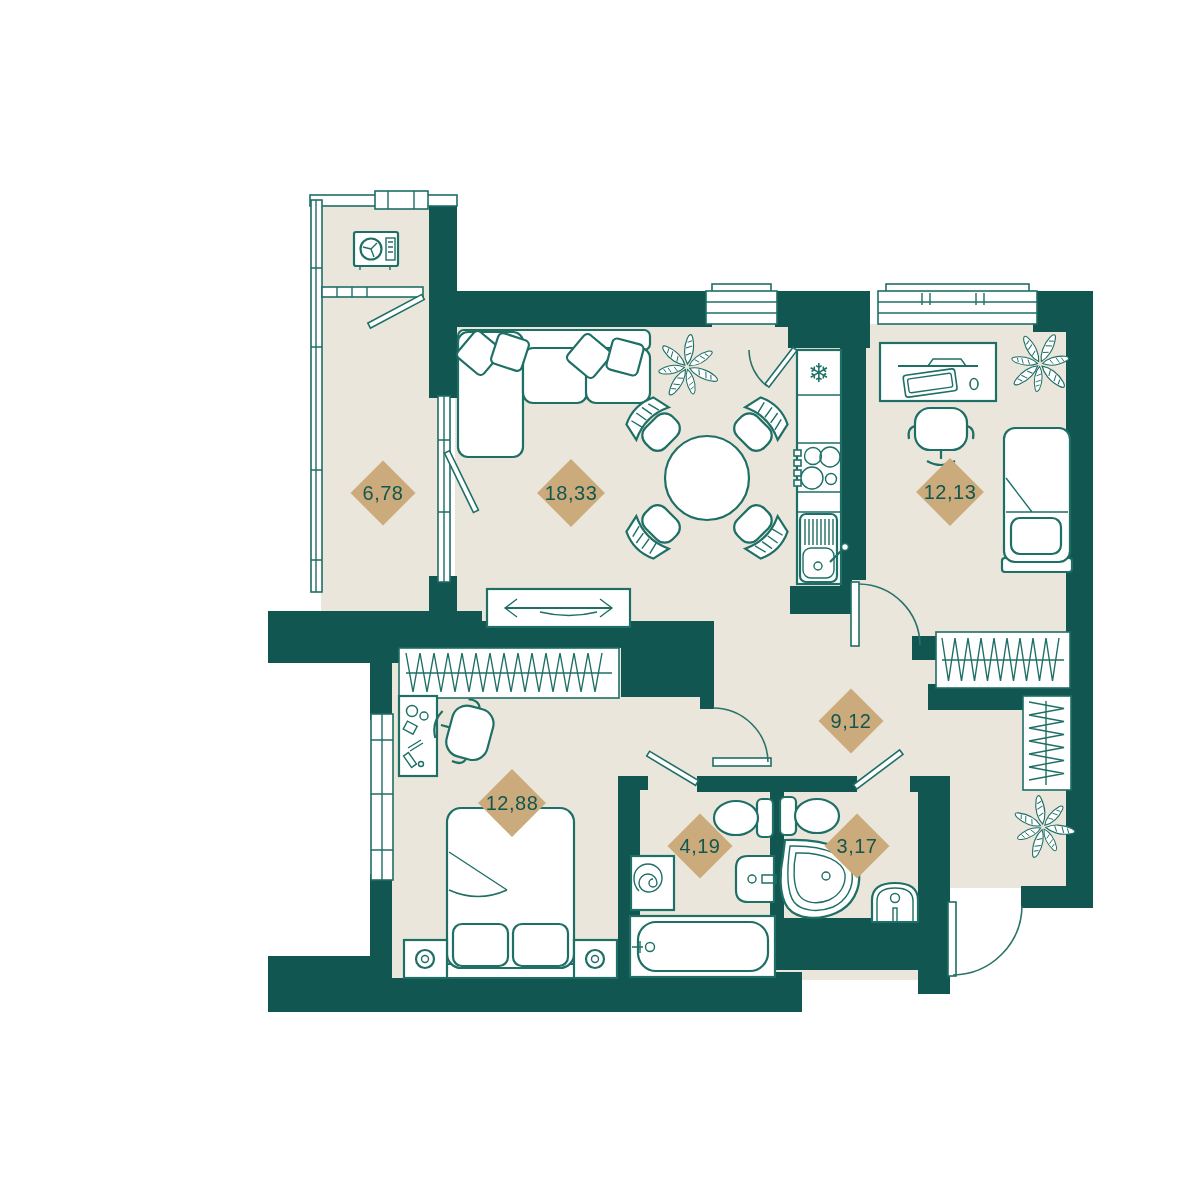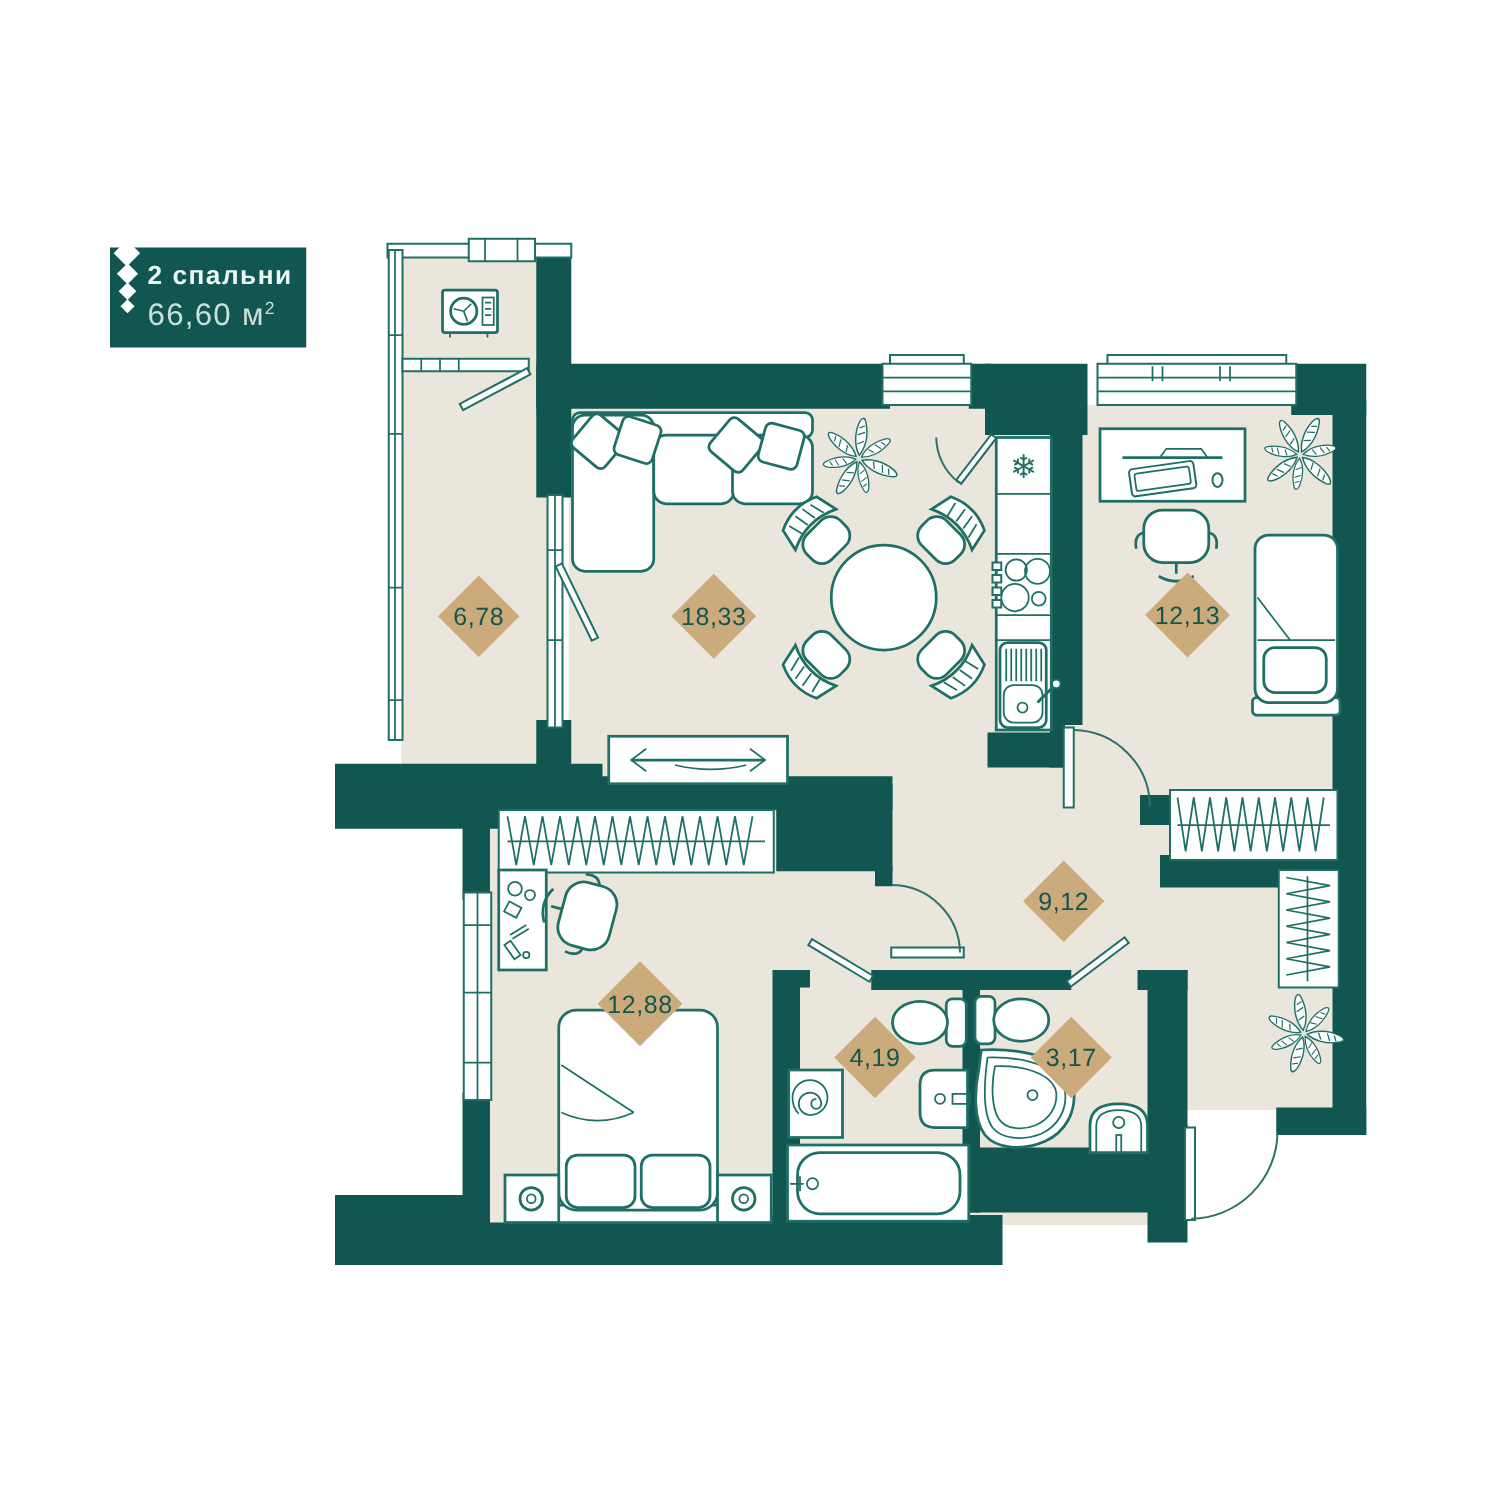--- a/index.html
+++ b/index.html
@@ -30,28 +30,20 @@
   .dia rect{fill:#cbab7b;}
   .dia text{fill:#115650;font-size:20px;font-weight:500;letter-spacing:0.5px;
             text-anchor:middle;font-family:"Liberation Sans",sans-serif;}
   .glyph{fill:#1e6f65;font-size:26px;text-anchor:middle;font-family:"DejaVu Sans",sans-serif;}
 </style>
 </head>
 <body>
 
 <div class="stage">
 
-  <div class="badge">
-    <span class="bd bd1"></span>
-    <span class="bd bd2"></span>
-    <span class="bd bd3"></span>
-    <span class="bd bd4"></span>
-    <div class="title">2 спальни</div>
-    <div class="area"><span>66,60</span>&nbsp;<span>м</span><sup>2</sup></div>
-  </div>
 
   <svg class="plan-svg" viewBox="0 0 1200 1200">
     <defs>
       <g id="leaf">
         <path class="fw1" d="M0,-4 C5,-12 8,-26 2,-42 C0,-47 -3,-46 -5,-40 C-9,-26 -6,-12 0,-4 Z"></path>
         <path class="thin" d="M-4,-16 L3,-20 M-5,-26 L3,-30 M-4,-34 L2,-37"></path>
       </g>
       <g id="plant">
         <use href="#leaf" transform="rotate(8)"></use>
         <use href="#leaf" transform="rotate(60) scale(0.9)"></use>

